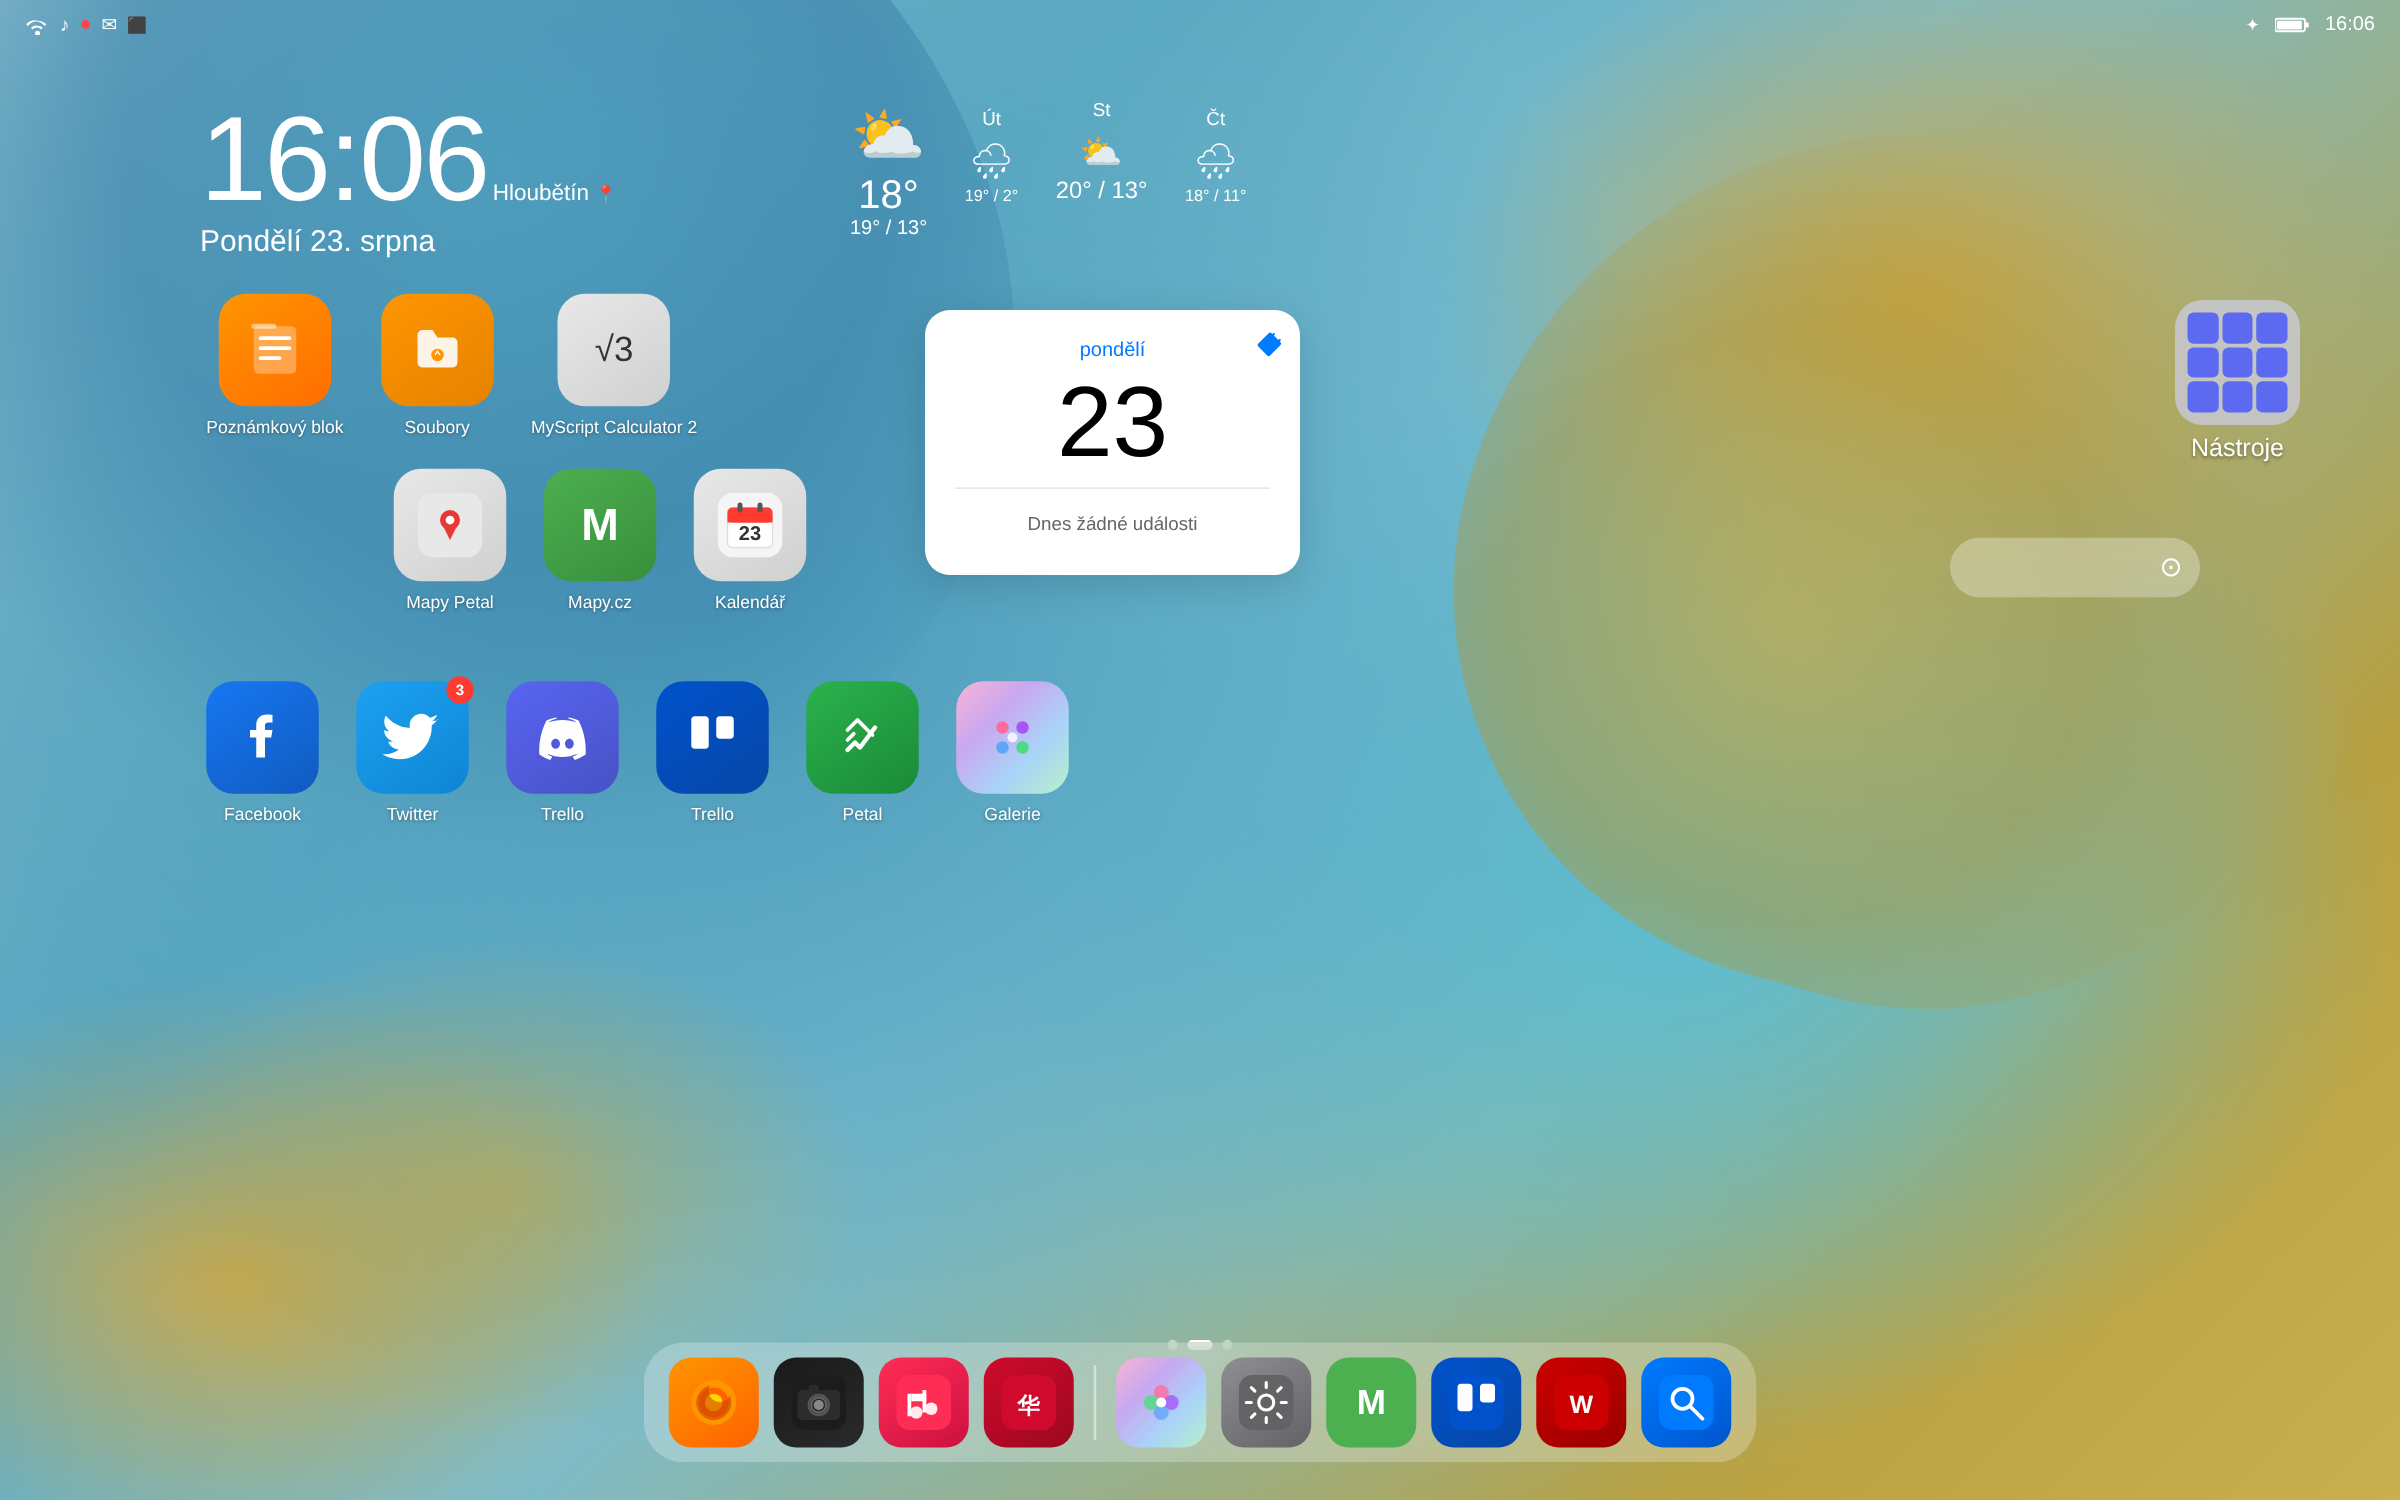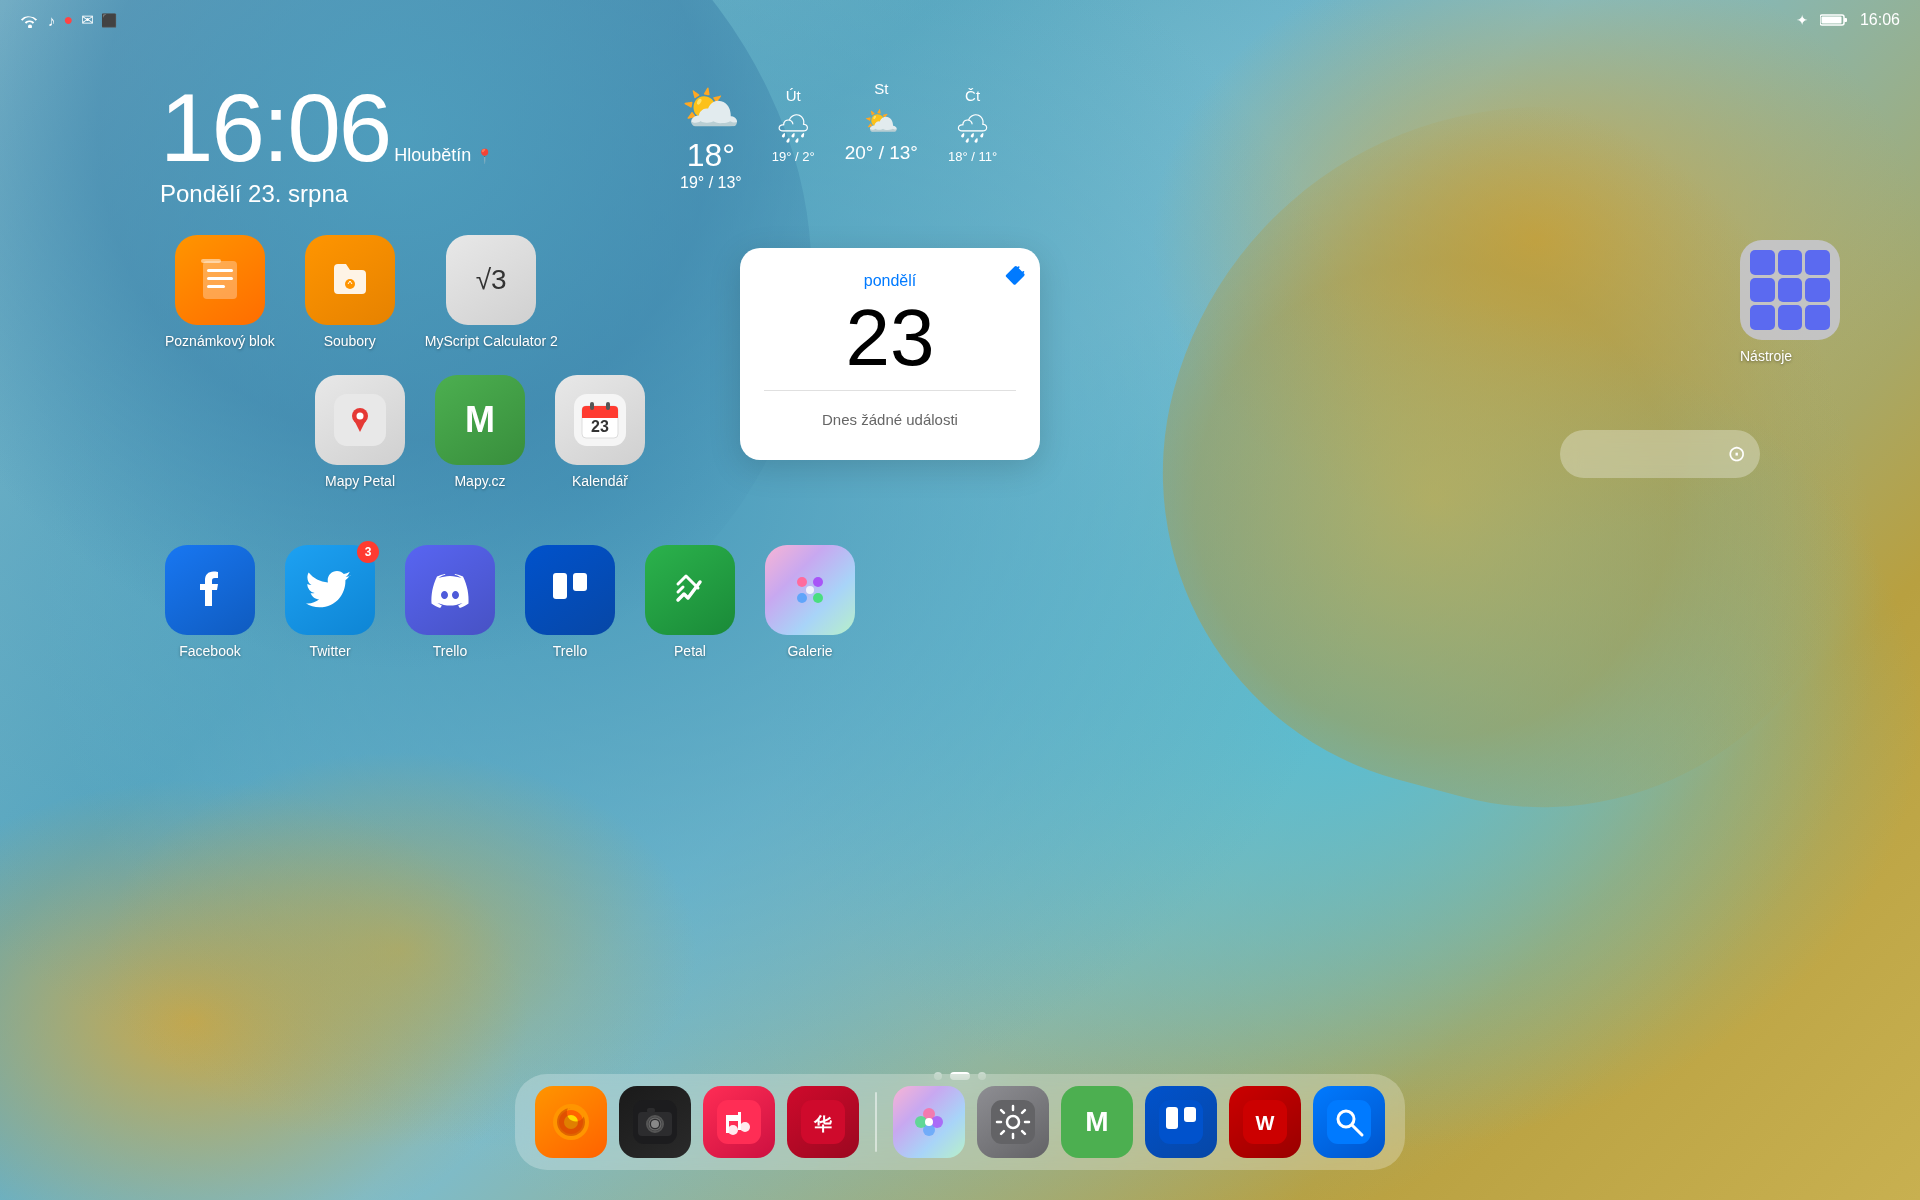--- a/index.html
+++ b/index.html
@@ -604,21 +604,21 @@
     <div style="background:#5b6af0;border-radius:5px;"></div>
     <div style="background:#5b6af0;border-radius:5px;"></div>
     <div style="background:#5b6af0;border-radius:5px;"></div>
     <div style="background:#5b6af0;border-radius:5px;"></div>
     <div style="background:#5b6af0;border-radius:5px;"></div>
     <div style="background:#5b6af0;border-radius:5px;"></div>
     <div style="background:#5b6af0;border-radius:5px;"></div>
     <div style="background:#5b6af0;border-radius:5px;"></div>
     <div style="background:#5b6af0;border-radius:5px;"></div>
   </div>
-  <div style="color:white;font-size:14px;margin-top:8px;text-shadow:0 1px 3px rgba(0,0,0,0.4);">Nástroje</div>
+  <div style="text-align:center;color:white;font-size:20px;margin-top:8px;text-shadow:0 1px 3px rgba(0,0,0,0.4);">Nástroje</div>
 </div>
 
 <div class="search-bar">
   <span style="color:white;font-size:22px;">⊙</span>
 </div>
 
 <div class="page-indicators">
   <div class="page-dot"></div>
   <div class="page-dot active"></div>
   <div class="page-dot"></div>

